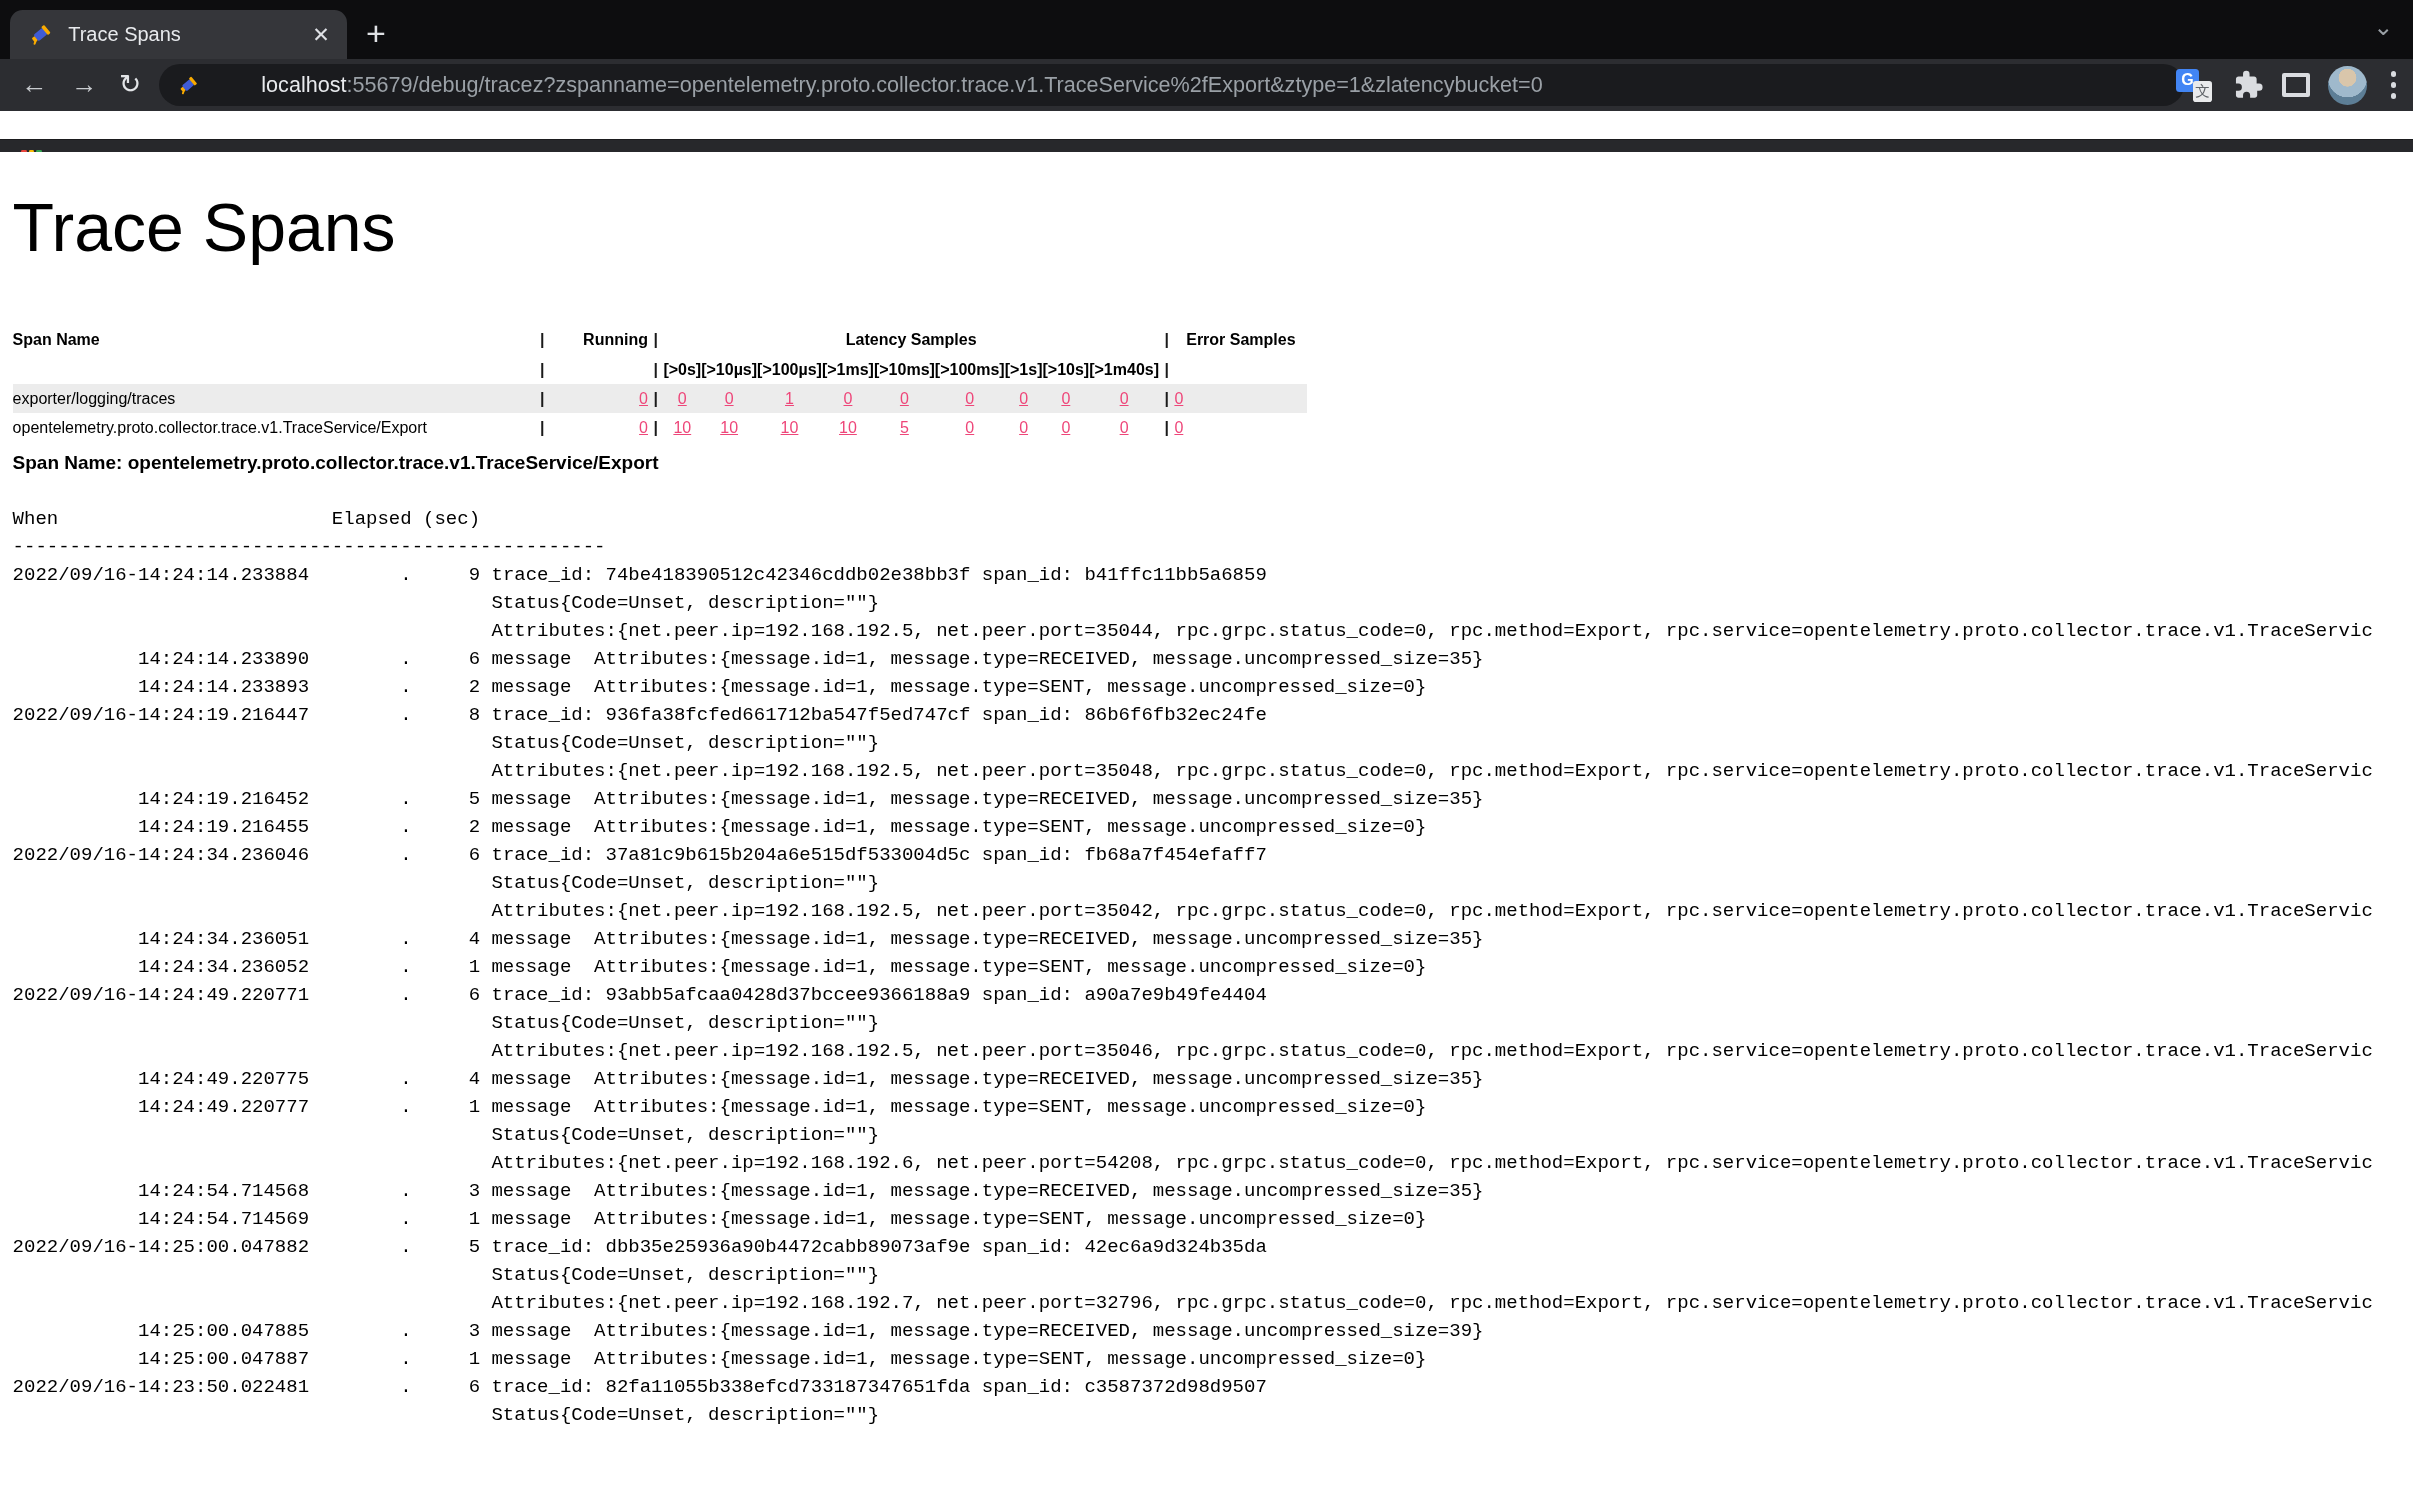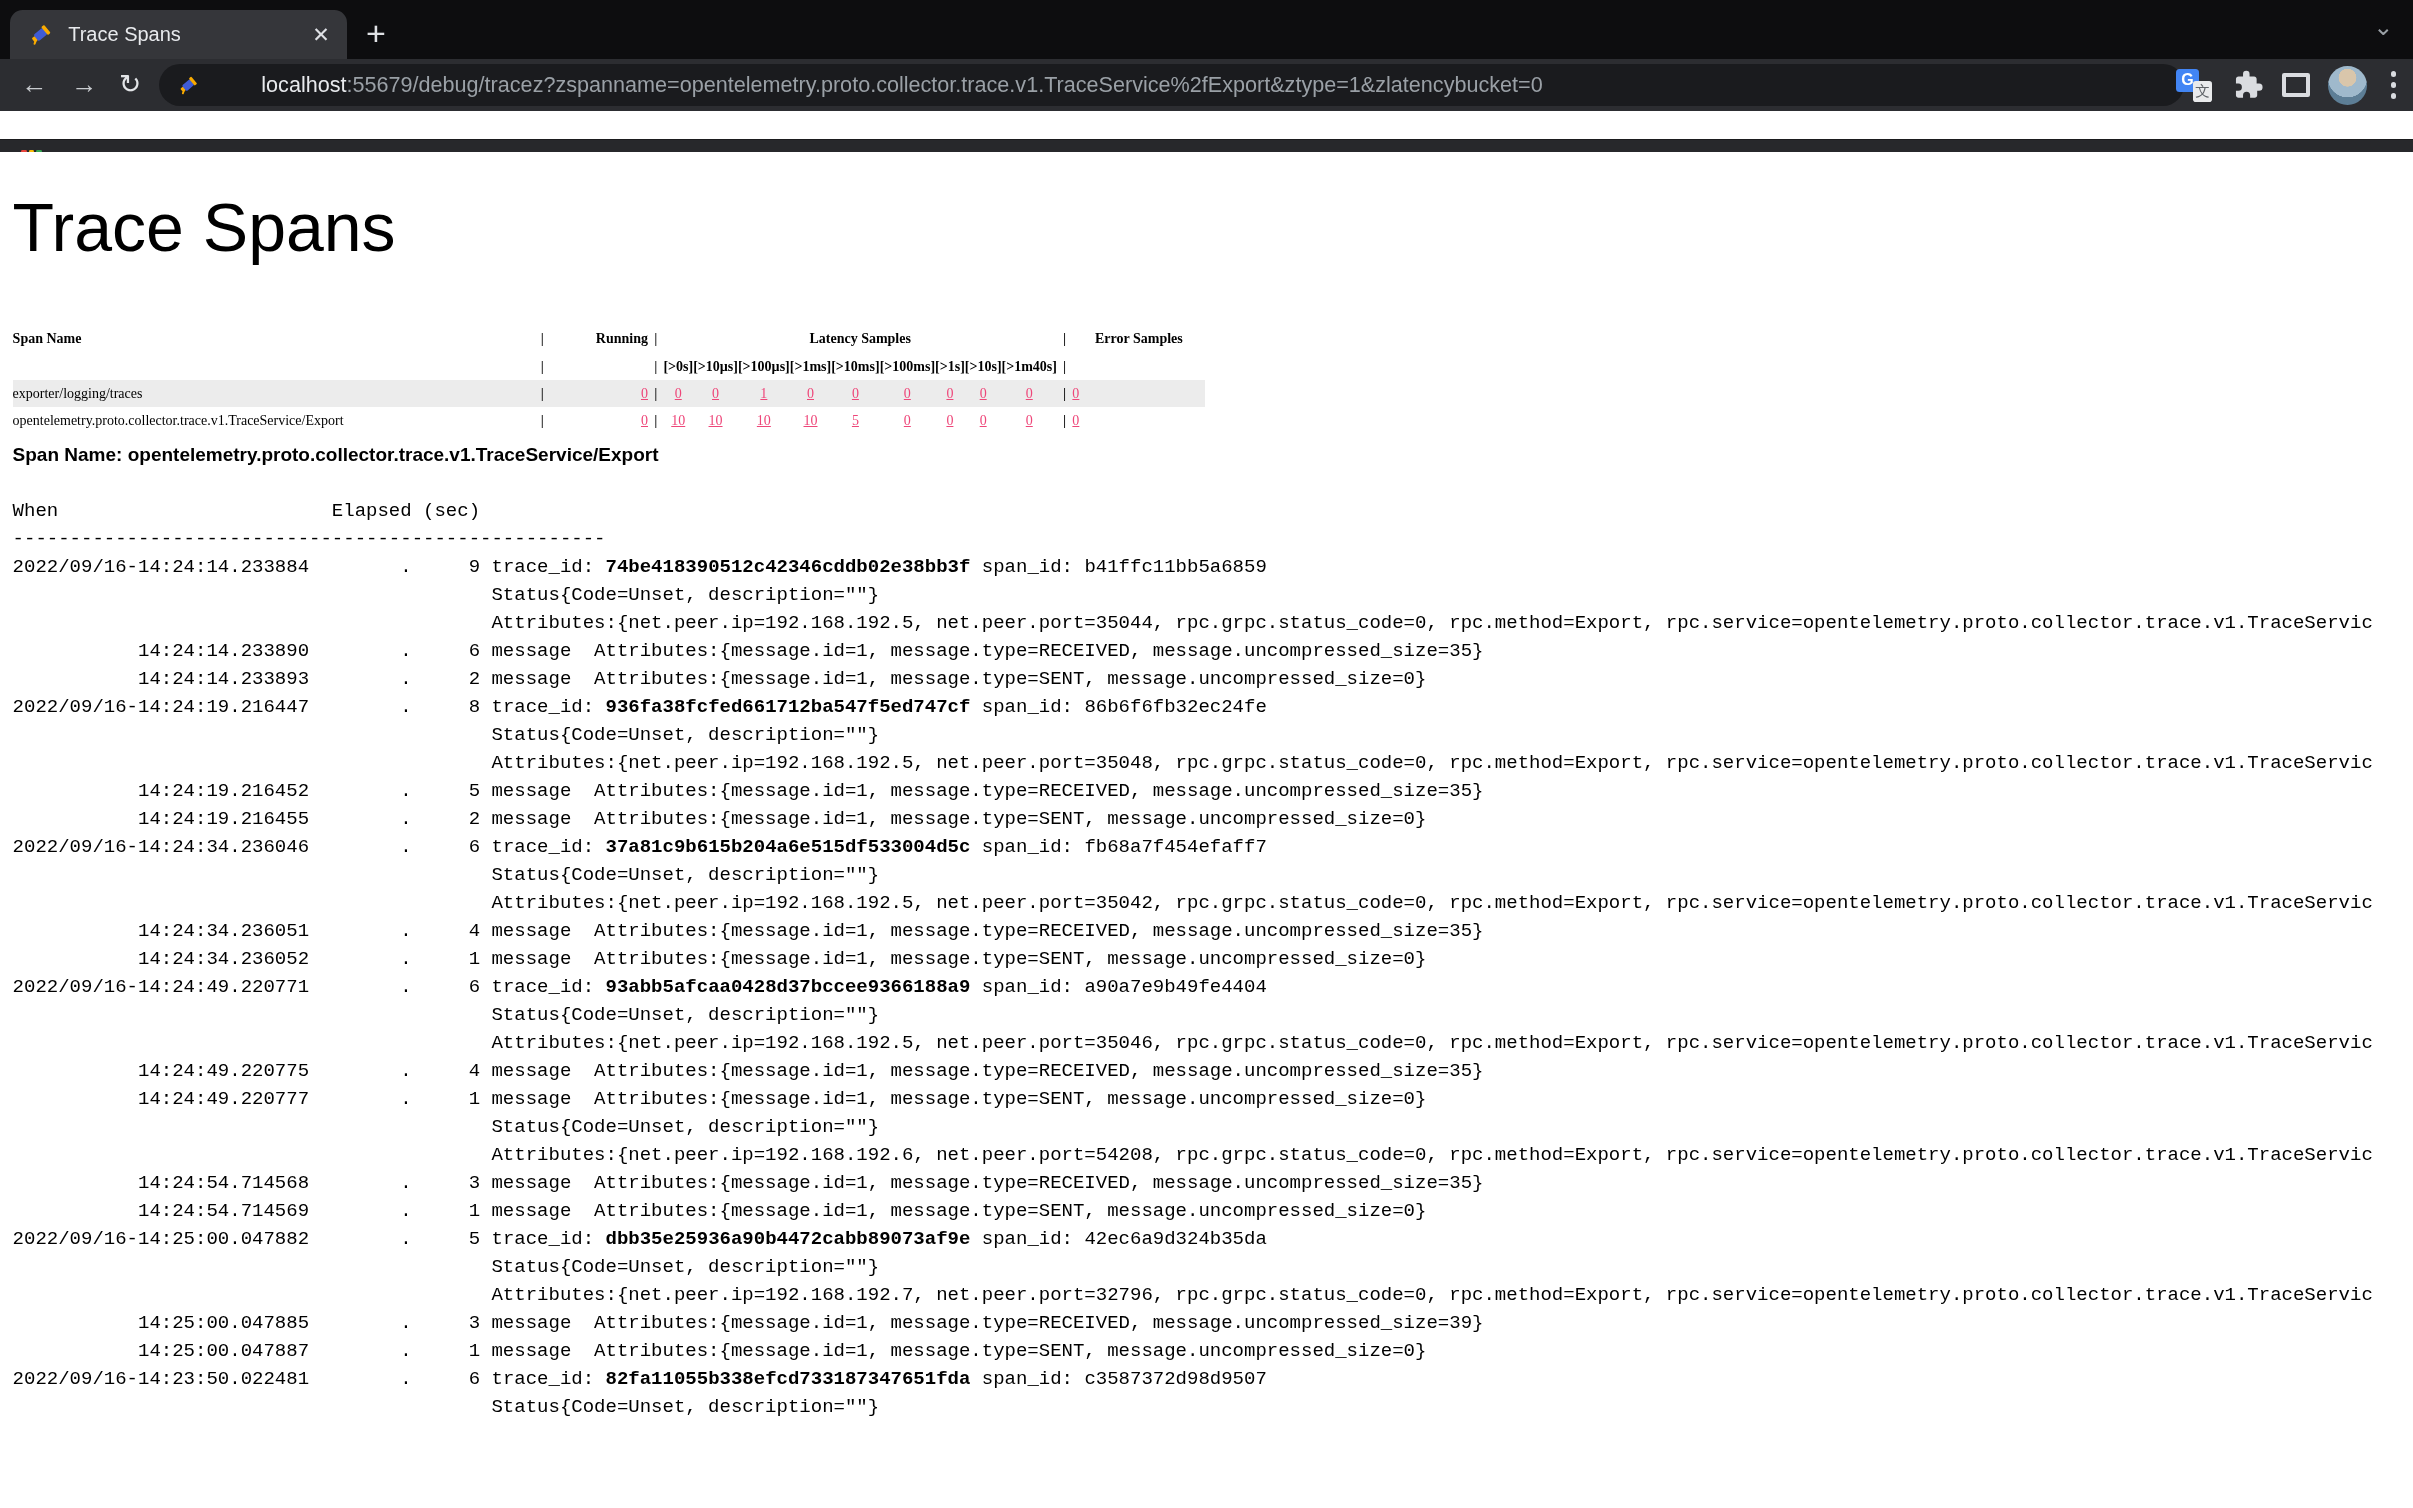--- a/index.html
+++ b/index.html
@@ -43,38 +43,38 @@
              border-top:0.7px solid #1b1c1e;display:flex;align-items:center;margin-top:29px;}
   .apps-grid{margin-left:21px;display:grid;grid-template-columns:repeat(3,5.6px);grid-gap:2.1px;}
   .apps-grid i{width:5.6px;height:5.6px;border-radius:1.4px;display:block;}
   .apps-label{margin-left:11.2px;color:#d3d5d8;font-size:19px;}
 
   
   .content{position:absolute;left:0;top:152px;width:2413px;height:1357px;background:#fff;
            padding-left:12.6px;box-sizing:border-box;overflow:hidden;color:#000;}
   h1.page-title{margin:38px 0 0 0;font-size:68px;font-weight:400;line-height:1.1;letter-spacing:0;}
 
-  table.spans{border-collapse:collapse;margin-top:61px;font-size:14px;font-family:Liberation Serif, serif;}
+  table.spans{border-collapse:collapse;margin-top:61px;font-size:16px;}
   table.spans th,table.spans td{padding:5.6px 0;font-weight:bold;white-space:nowrap;}
   table.spans td.val,table.spans td.name{font-weight:normal;}
   td.name,th.name{width:522px;text-align:left;}
   td.sep,th.sep{width:15.4px;text-align:center;font-weight:normal;color:#1a1a1a;}
   td.running,th.running{width:98px;text-align:right;}
   th.bucket{padding:5.6px 2.1px;text-align:center;}
   td.bucket{text-align:center;}
   td.errors,th.errors{width:133px;}
   tr.striped{background:#ececec;}
   table.spans a{color:#ee4679;text-decoration:underline;font-weight:normal;}
 
   .bold-line{margin:9.8px 0 0 0;font-size:19px;font-weight:bold;}
   .req-count{margin:32px 0 0 0;font-size:19px;}
 
   .mono{margin-top:31px;font-family:"Liberation Mono",monospace;font-size:19px;line-height:28px;}
   .mline{white-space:pre;height:28px;}
-  .mline b{font-weight:bold;text-align:right;}
+  .mline b{font-weight:normal;text-align:right;}
 </style>
 </head>
 <body>
 
 <div class="tabstrip">
   <div class="tab">
     <svg class="tab-favicon" viewBox="0 0 24 24">
       <g transform="rotate(-40 12 12)">
         <rect x="3" y="9.5" width="4" height="5" rx="1" fill="#f9ab00"></rect>
         <rect x="6.5" y="8" width="11" height="8" rx="1.5" fill="#3f5bd5"></rect>

